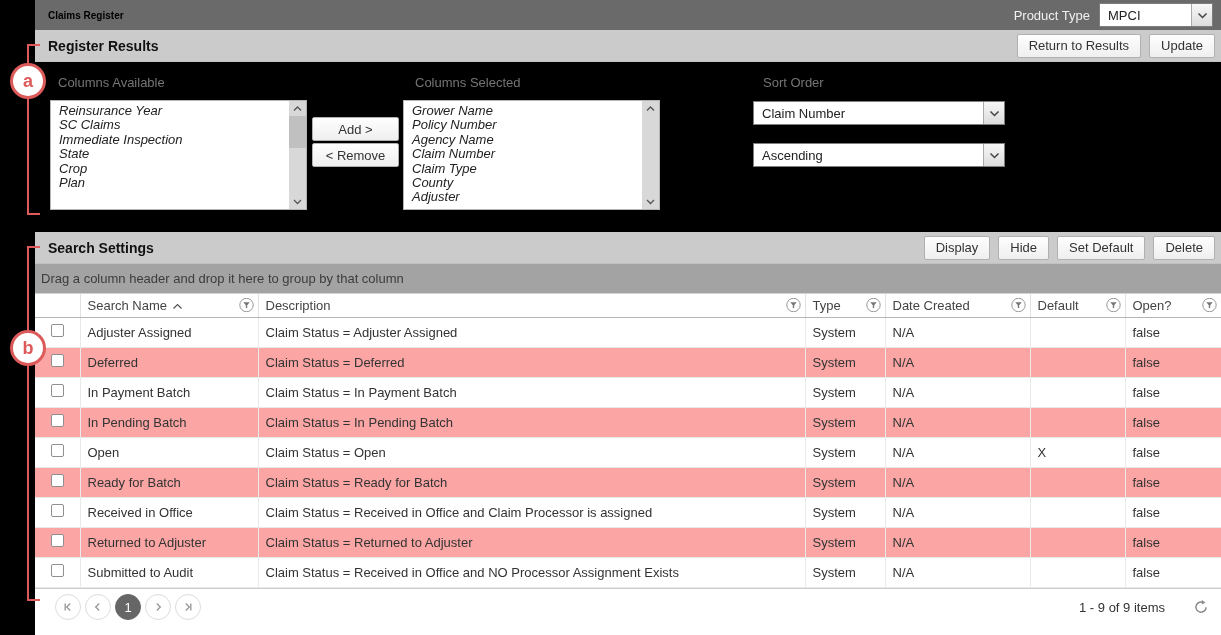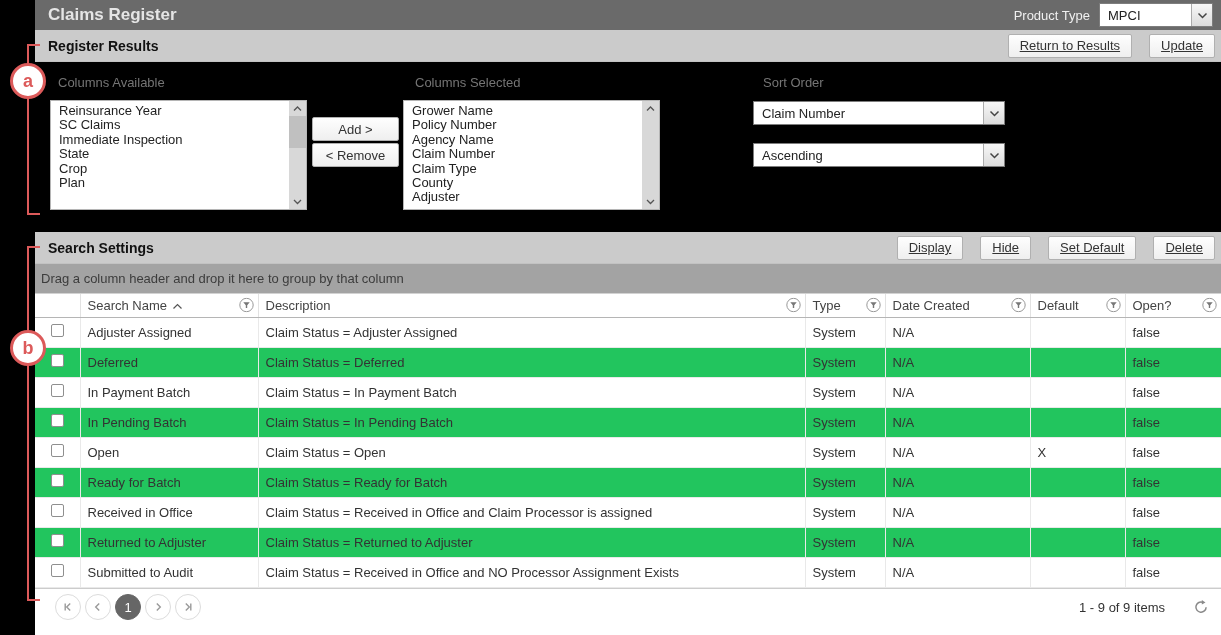--- a/index.html
+++ b/index.html
@@ -27,21 +27,21 @@
     z-index: 3;
   }
   #marker-a { top: 63px; }
   #marker-b { top: 330px; }
 
   
   .topbar {
     position: absolute; left: 35px; top: 0; width: 1186px; height: 30px;
     background: #6a6a6a; display: flex; align-items: center;
   }
-  .topbar-title { color: #e5e5e5; font-weight: bold; font-size: 17px; padding-left: 13px; }
+  .topbar-title { color: #000000; font-weight: bold; font-size: 10px; padding-left: 13px; }
   .topbar-right { margin-left: auto; display: flex; align-items: center; gap: 9px; padding-right: 8px; justify-content: center; }
   .pt-label { color: #f0f0f0; }
 
   .select {
     background: #fff; border: 1px solid #7d7d7d; height: 24px;
     display: flex; align-items: center; color: #222; cursor: default;
   }
   .select .val { flex: 1; padding-left: 8px; white-space: nowrap; overflow: hidden; }
   .select .arrow {
     width: 21px; align-self: stretch; border-left: 1px solid #ababab;
@@ -61,36 +61,36 @@
 
   
   .section { position: absolute; left: 35px; width: 1186px; }
   #register { top: 30px; height: 202px; background: #000000; }
   #search { top: 232px; height: 403px; background: #fff; }
   .section-head {
     height: 32px; background: #cbcbcb; border-bottom: 1px solid #c2c2c2;
     display: flex; align-items: center; padding: 0 6px 0 13px;
   }
   .section-title { font-weight: bold; font-size: 14px; color: #111; }
-  .head-buttons { margin-left: auto; display: flex; gap: 17px; text-decoration: underline; }
+  .head-buttons { margin-left: auto; display: flex; gap: 8px; }
 
   
   .reg-body { position: relative; height: 170px; }
   .field-label { position: absolute; color: #757575; }
   #lbl-available { left: 23px; top: 13px; }
   #lbl-selected  { left: 380px; top: 13px; }
   #lbl-sort      { left: 728px; top: 13px; }
 
   .listbox {
     position: absolute; top: 38px; width: 257px; height: 110px;
     background: #fff; border: 1px solid #b5b5b5; display: flex;
   }
   #listbox-available { left: 15px; }
   #listbox-selected  { left: 368px; }
-  .list-items { flex: 1; padding: 3px 0 0 8px; line-height: 14.4px; overflow: hidden; color: #222; }
+  .list-items { flex: 1; padding: 3px 0 0 8px; line-height: 14.4px; overflow: hidden; color: #222; font-style: italic; }
   .scrollbar { width: 17px; background: #d8d8d8; display: flex; flex-direction: column; }
   .sb-arrow { height: 15px; display: flex; align-items: center; justify-content: center; }
   .sb-track { flex: 1; position: relative; }
   .sb-thumb { position: absolute; top: 0; left: 0; width: 100%; height: 32px; background: #c0c0c0; }
 
   #add-button    { position: absolute; left: 277px; top: 55px; width: 87px; }
   #remove-button { position: absolute; left: 277px; top: 81px; width: 87px; }
   #sort-field-select     { position: absolute; left: 718px; top: 39px; width: 252px; }
   #sort-direction-select { position: absolute; left: 718px; top: 81px; width: 252px; }
 
@@ -106,21 +106,21 @@
     background: #fff; position: relative; white-space: nowrap; overflow: hidden;
   }
   th.cb-col, td.cb-cell { padding: 0; text-align: center; }
   th:last-child, td:last-child { border-right: none; }
   .th-filter { position: absolute; right: 4px; top: 50%; transform: translateY(-50%); line-height: 0; cursor: pointer; }
   .sort-caret { margin-left: 5px; }
   td {
     height: 30px; padding: 0 7px; border-right: 1px solid #e9e9e9; border-bottom: 1px solid #e9e9e9;
     color: #333; white-space: nowrap; overflow: hidden; background: #fff;
   }
-  tr.alt td { background: #22c55e; }
+  tr.alt td { background: #fca5a5; }
   .cb {
     display: inline-block; width: 13px; height: 13px;
     border: 1px solid #8f8f8f; border-radius: 2px; background: #fff; cursor: pointer;
   }
 
   
   .pager {
     height: 38px; border-top: 1px solid #ccc; background: #fff;
     display: flex; align-items: center; padding: 0 12px 0 20px;
   }

